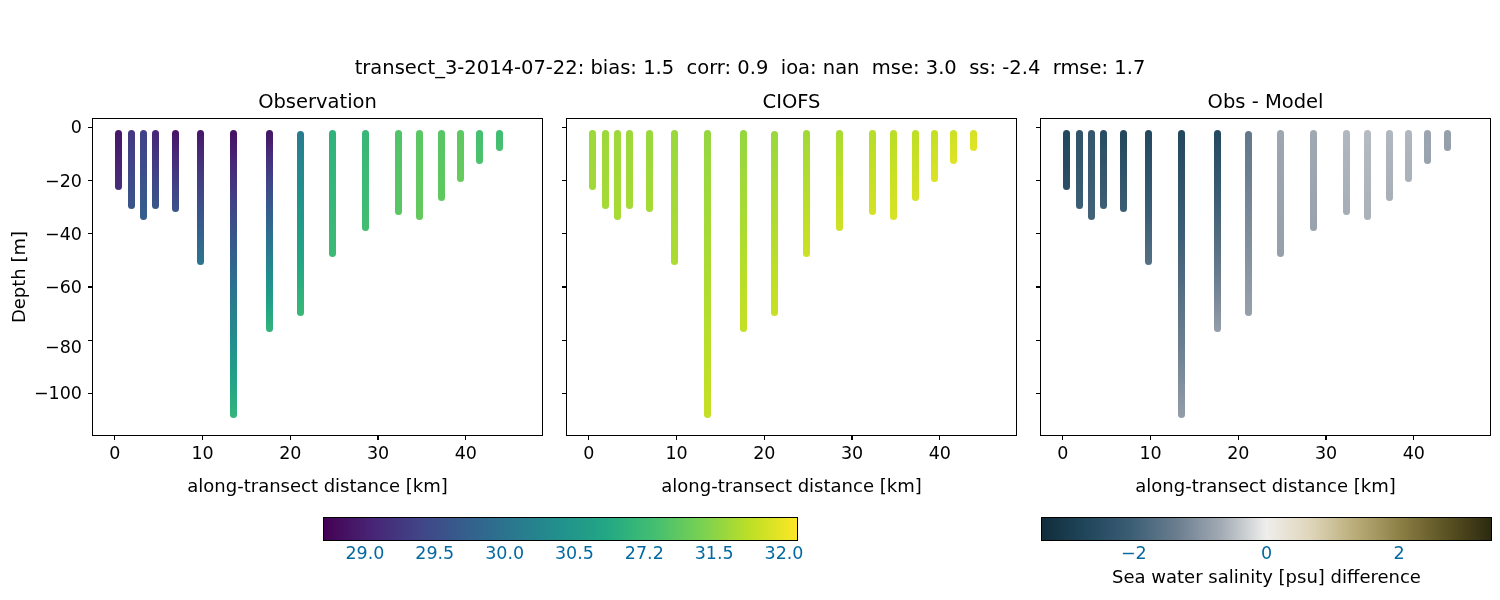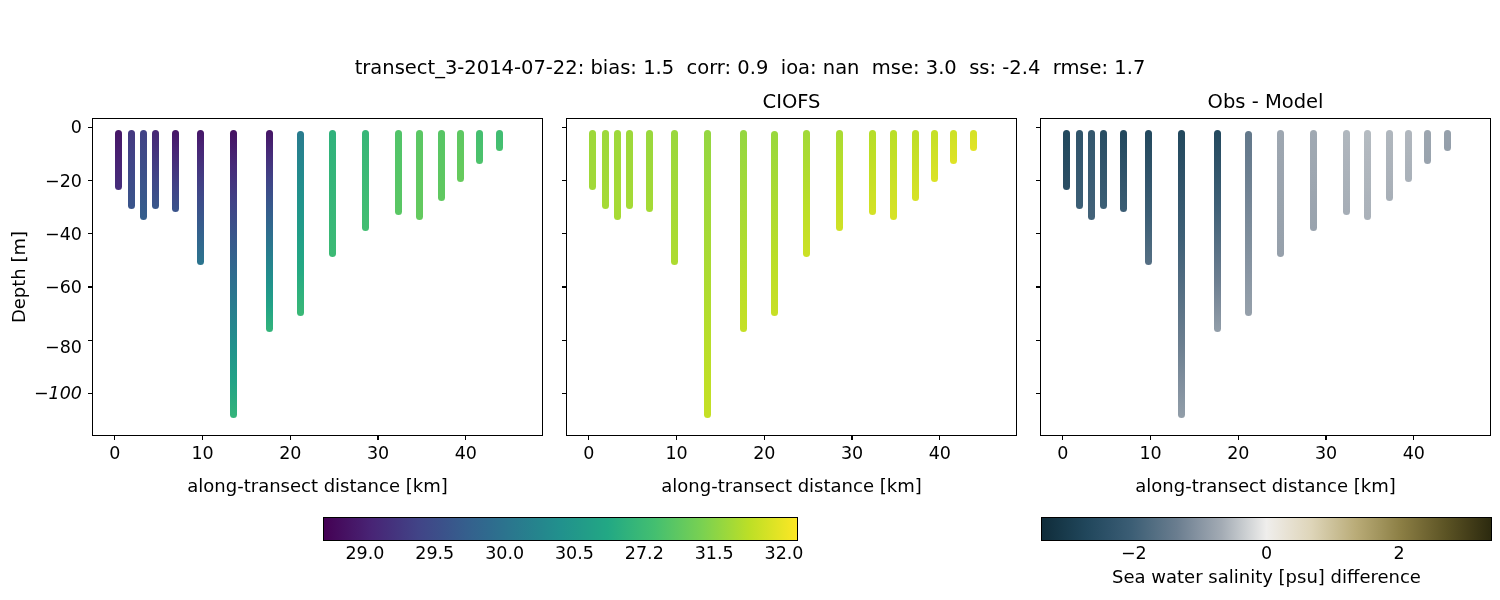--- a/index.html
+++ b/index.html
@@ -29,35 +29,36 @@
   .yticklabel{position:absolute;font-size:17.5px;line-height:20px;
               text-align:right;width:70px;color:#000;}
   .xaxislabel{position:absolute;top:474px;height:24px;line-height:24px;
               text-align:center;font-size:18px;color:#000;}
   .yaxislabel{position:absolute;left:-14px;top:236px;font-size:18px;color:#000;
               transform:translate(-50%,-50%) rotate(-90deg);white-space:nowrap;}
 
   
   .cbar{position:absolute;height:24px;box-sizing:border-box;border:1.1px solid #000;}
   .cbticklabel{position:absolute;font-size:17.5px;line-height:20px;
-               text-align:center;width:70px;color:#000000;}
+               text-align:center;width:70px;color:#0369a1;}
   .cblabel{position:absolute;height:24px;line-height:24px;text-align:center;
            font-size:18px;color:#000;}
 </style>
 </head>
 <body>
 
 <div class="fig">
 
   <div class="suptitle">
     <div>transect_3-2014-07-22: bias: 1.5  corr: 0.9  ioa: nan  mse: 3.0  ss: -2.4  rmse: 1.7</div>
     <div>2014-07-22 lon: -152.57 lat: 60.01</div>
     <div>Gwa: Salinity from CTD transect</div>
   </div>
 
+  <div class="panel-title" id="title-0" style="left: 92px; width: 451px; top: 89px;">Observation</div>
   <div class="panel-title" id="title-2" style="left: 1040px; width: 451px; top: 89px;">Obs - Model</div>
   <div class="panel-title" id="title-1" style="left: 566px; width: 451px; top: 89px;">CIOFS</div>
 
   <div class="panel" id="panel-0" style="left: 92px; width: 451px; top: 118px; height: 318px;">
     <div class="plotarea" id="plot-0">
         <div class="prof" style="left: 21.9455px; top: 10.9105px; height: 59.6084px; background: linear-gradient(rgb(70, 22, 103) 0%, rgb(71, 25, 106) 12.5%, rgb(71, 28, 109) 25%, rgb(72, 31, 112) 37.5%, rgb(72, 34, 115) 50%, rgb(72, 37, 118) 62.5%, rgb(71, 40, 119) 75%, rgb(70, 43, 121) 87.5%, rgb(70, 46, 123) 100%);"></div>
         <div class="prof" style="left: 35.107px; top: 11.1766px; height: 79.3004px; background: linear-gradient(rgb(68, 55, 128) 0%, rgb(67, 60, 130) 12.5%, rgb(66, 64, 133) 25%, rgb(65, 68, 135) 37.5%, rgb(63, 71, 136) 50%, rgb(62, 75, 137) 62.5%, rgb(60, 78, 137) 75%, rgb(59, 82, 138) 87.5%, rgb(57, 85, 139) 100%);"></div>
         <div class="prof" style="left: 46.5136px; top: 11.1766px; height: 89.9448px; background: linear-gradient(rgb(65, 65, 134) 0%, rgb(64, 69, 135) 12.5%, rgb(63, 73, 136) 25%, rgb(61, 76, 137) 37.5%, rgb(59, 80, 138) 50%, rgb(58, 84, 139) 62.5%, rgb(56, 87, 139) 75%, rgb(54, 91, 140) 87.5%, rgb(53, 95, 141) 100%);"></div>
         <div class="prof" style="left: 58.7977px; top: 11.1766px; height: 79.3004px; background: linear-gradient(rgb(72, 37, 117) 0%, rgb(70, 44, 121) 12.5%, rgb(69, 50, 125) 25%, rgb(67, 57, 129) 37.5%, rgb(66, 63, 133) 50%, rgb(64, 70, 136) 62.5%, rgb(61, 75, 137) 75%, rgb(59, 81, 138) 87.5%, rgb(56, 87, 139) 100%);"></div>
         <div class="prof" style="left: 78.9786px; top: 11.1766px; height: 81.9615px; background: linear-gradient(rgb(70, 20, 101) 0%, rgb(71, 29, 110) 12.5%, rgb(72, 37, 118) 25%, rgb(70, 45, 122) 37.5%, rgb(68, 54, 127) 50%, rgb(66, 62, 132) 62.5%, rgb(64, 70, 136) 75%, rgb(61, 77, 137) 87.5%, rgb(58, 84, 139) 100%);"></div>
@@ -134,21 +135,21 @@
       <div class="yticklabel" style="left: 12px; top: 117.314px;">0</div>
       <div class="tickmark ytick" style="left: 88px; top: 179.986px;"></div>
       <div class="yticklabel" style="left: 12px; top: 170.536px;">−20</div>
       <div class="tickmark ytick" style="left: 88px; top: 233.207px;"></div>
       <div class="yticklabel" style="left: 12px; top: 223.757px;">−40</div>
       <div class="tickmark ytick" style="left: 88px; top: 286.429px;"></div>
       <div class="yticklabel" style="left: 12px; top: 276.979px;">−60</div>
       <div class="tickmark ytick" style="left: 88px; top: 339.651px;"></div>
       <div class="yticklabel" style="left: 12px; top: 337px;">−80</div>
       <div class="tickmark ytick" style="left: 88px; top: 392.873px;"></div>
-      <div class="yticklabel" style="left: 12px; top: 383.423px; font-style: italic;">−100</div>
+      <div class="yticklabel" style="left: 12px; top: 383.423px;">−100</div>
       <div class="tickmark xtick" style="left: 588.263px; top: 436px;"></div>
       <div class="xticklabel" style="left: 558.813px; top: 443px;">0</div>
       <div class="tickmark xtick" style="left: 676.006px; top: 436px;"></div>
       <div class="xticklabel" style="left: 646.556px; top: 443px;">10</div>
       <div class="tickmark xtick" style="left: 763.75px; top: 436px;"></div>
       <div class="xticklabel" style="left: 734.3px; top: 443px;">20</div>
       <div class="tickmark xtick" style="left: 851.493px; top: 436px;"></div>
       <div class="xticklabel" style="left: 822.043px; top: 443px;">30</div>
       <div class="tickmark xtick" style="left: 939.236px; top: 436px;"></div>
       <div class="xticklabel" style="left: 909.786px; top: 443px;">40</div>

